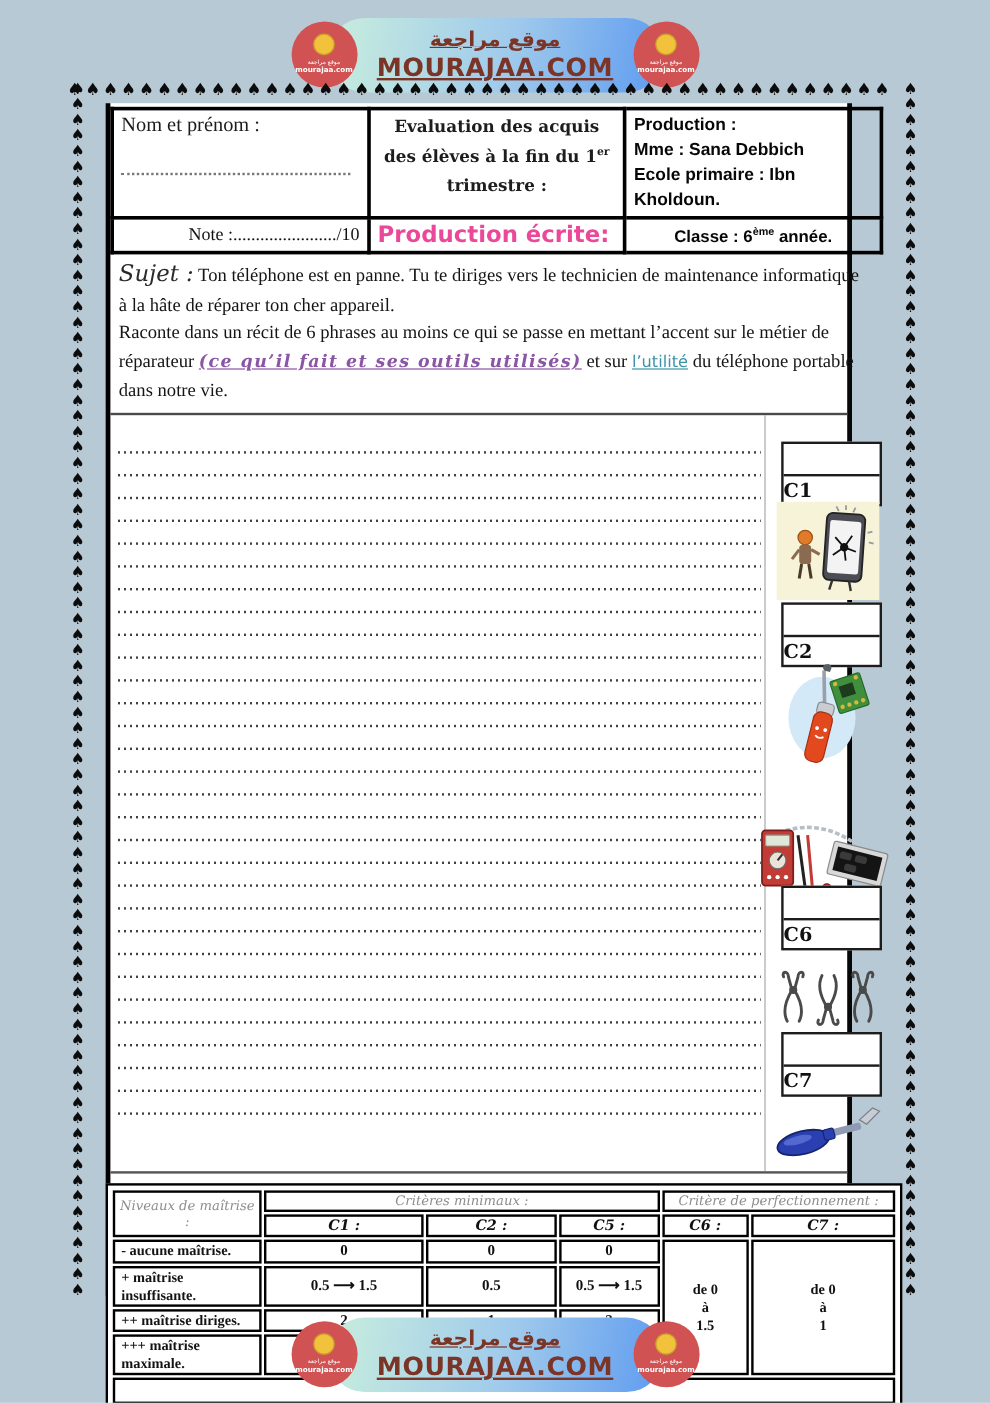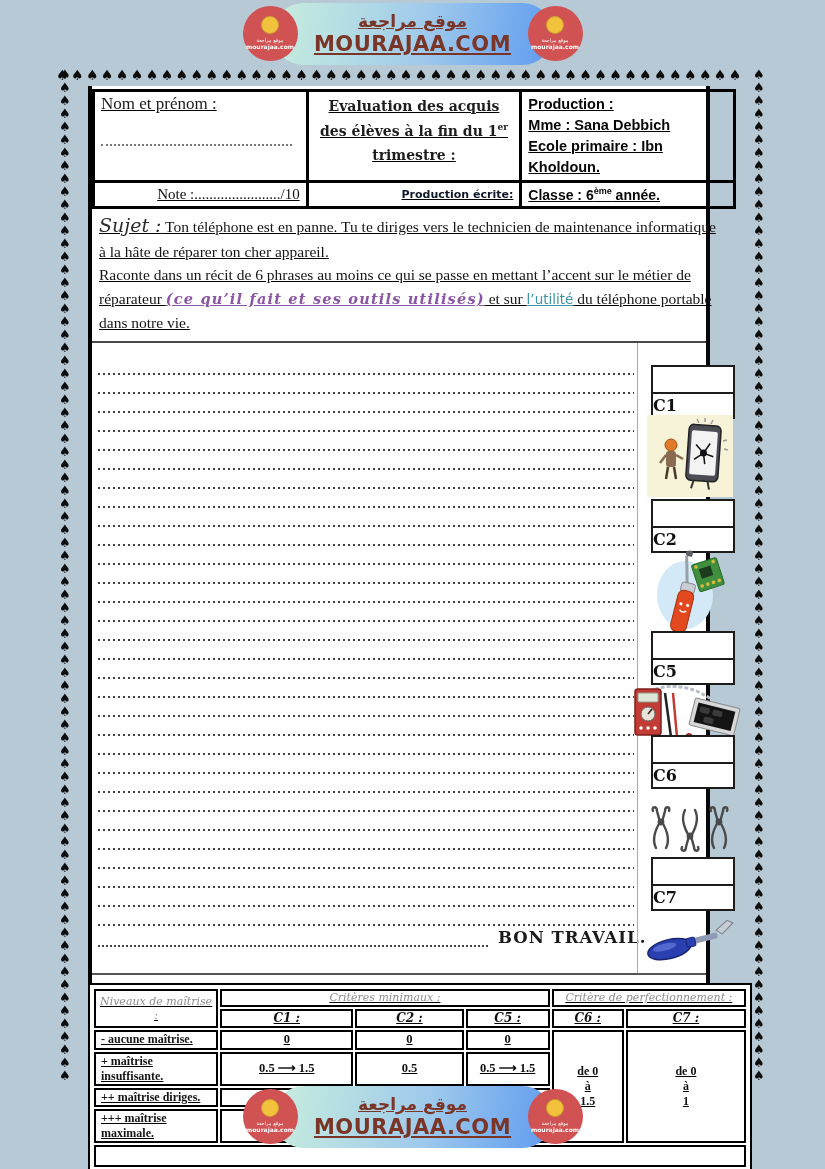--- a/index.html
+++ b/index.html
@@ -3,21 +3,21 @@
 <meta charset="utf-8">
 <style>
   html,body{margin:0;padding:0;}
   body{width:825px;height:1169px;position:relative;background:#b6c9d4;
        font-family:"Liberation Serif",serif;overflow:hidden;}
 
   
   .banner{position:absolute;left:0;width:100%;display:flex;justify-content:center;}
   .banner.top{top:3px;}
   .banner.bottom{top:1086px;}
-  .pill-wrap{position:relative;}
+  .pill-wrap{position:relative;margin-top:12px;}
   .banner-pill{width:280px;height:62px;border-radius:34px;
     background:linear-gradient(100deg,#c9eedd 0%,#9ec9ec 55%,#5e9bf0 100%);
     display:flex;flex-direction:column;align-items:center;justify-content:center;}
   .banner-ar{font-family:"DejaVu Sans",sans-serif;font-size:17px;font-weight:bold;
     color:#7a3526;text-decoration:underline;line-height:1.3;}
   .banner-domain{font-family:"DejaVu Sans",sans-serif;font-size:21px;font-weight:bold;
     color:#7a3526;text-decoration:underline;letter-spacing:.5px;line-height:1.2;}
   .logo-badge{position:absolute;top:3px;width:55px;height:55px;border-radius:50%;
     background:#d15252;display:flex;flex-direction:column;align-items:center;
     justify-content:center;color:#fff;text-align:center;}
@@ -34,37 +34,37 @@
   .tree-row{top:68px;left:56px;width:710px;height:17px;font-size:14px;
     letter-spacing:2.4px;line-height:15px;white-space:nowrap;overflow:hidden;}
   .tree-col{top:68px;width:15px;height:1012px;font-size:13px;line-height:13px;
     word-break:break-all;overflow:hidden;}
   .tree-col.left{left:59px;}
   .tree-col.right{left:753px;}
 
   
   .document{position:absolute;left:88px;top:86px;width:622px;height:994px;
     background:#fff;border-left:4px solid #000;border-right:4px solid #070707;
-    box-sizing:border-box;text-decoration:underline;}
+    box-sizing:border-box;}
 
   
   .header-table{border-collapse:collapse;width:644px;margin:3px auto 0;table-layout:fixed;}
   .header-table td{border:3px solid #000;padding:2px 6px;vertical-align:top;box-sizing:border-box;}
   .header-table .r1 td{height:74px;}
   .header-table .r2 td{height:26px;vertical-align:middle;}
   .name-cell{font-size:17px;color:#1b1b1b;}
   .name-dotted{margin-top:28px;border-bottom:2px dotted #777;height:2px;width:96%;}
   .note-cell{font-size:15px;color:#111;text-align:right;}
   .eval-cell{text-align:center;font-weight:bold;font-family:"DejaVu Serif",serif;
     font-size:14px;line-height:1.75;padding-top:5px;color:#1d1d1d;}
-  .prod-cell{text-align:right;font-weight:bold;font-family:"DejaVu Sans",sans-serif;
-    font-size:11px;color:#0f172a;}
+  .prod-cell{text-align:left;font-weight:bold;font-family:"DejaVu Sans",sans-serif;
+    font-size:19px;color:#ec4899;}
   .teacher-cell{font-weight:bold;font-family:"Liberation Sans",sans-serif;
     font-size:14.5px;line-height:1.45;color:#070707;padding-top:5px;}
-  .classe-cell{font-weight:bold;font-family:"Liberation Sans",sans-serif;
+  .classe-cell{text-align:center;font-weight:bold;font-family:"Liberation Sans",sans-serif;
     font-size:14px;color:#070707;}
   sup{font-size:9px;}
 
   
   .subject{padding:2px 6px 6px 7px;font-size:15.5px;line-height:1.52;color:#151515;width:640px;box-sizing:border-box;}
   .subject p{margin:0;}
   .sujet-label{font-family:"DejaVu Serif",serif;font-style:italic;font-size:19px;color:#2a2a2a;}
   .seg-purple{color:#8a55a5;font-style:italic;font-weight:bold;text-decoration:underline;
     letter-spacing:1.2px;font-family:"DejaVu Serif",serif;font-size:14.5px;}
   .seg-teal{color:#3d93a8;text-decoration:underline;font-size:13.5px;font-family:"DejaVu Sans",sans-serif;}
@@ -192,24 +192,20 @@
         <div class="dotline"></div>
         <div class="dotline"></div>
         <div class="dotline"></div>
         <div class="dotline"></div>
         <div class="dotline"></div>
         <div class="dotline"></div>
         <div class="dotline"></div>
         <div class="dotline"></div>
         <div class="dotline"></div>
       </div>
-    <div class="final-line">
-      <div class="final-dots"></div>
-      <div class="bon-travail">BON TRAVAIL.</div>
-    </div>
     <div class="c-divider"></div>
 
     <div class="c-column">
 
       <div class="c-box" style="top:22px">
         <div class="score-cell"></div>
         <div class="label-cell">C1</div>
       </div>
       <svg class="c-illustration" style="top:72px;left:2px" width="86" height="82" viewBox="0 0 86 82">
         <rect x="0" y="0" width="86" height="82" fill="#f6f3d8"></rect>
@@ -252,24 +248,20 @@
           <rect x="48" y="18" width="12" height="10" fill="#1d3b1d"></rect>
           <circle cx="46" cy="35" r="1.8" fill="#d7b93c"></circle>
           <circle cx="52" cy="35" r="1.8" fill="#d7b93c"></circle>
           <circle cx="58" cy="35" r="1.8" fill="#d7b93c"></circle>
           <circle cx="64" cy="35" r="1.8" fill="#d7b93c"></circle>
           <circle cx="46" cy="15" r="1.8" fill="#d7b93c"></circle>
           <circle cx="64" cy="15" r="1.8" fill="#d7b93c"></circle>
         </g>
       </svg>
 
-      <div class="c-box" style="top:288px">
-        <div class="score-cell"></div>
-        <div class="label-cell">C5</div>
-      </div>
       <svg class="c-illustration" style="top:340px;left:-18px" width="118" height="62" viewBox="0 0 118 62">
         <path d="M22 8 Q55 -4 84 16" stroke="#b8bec6" stroke-width="3" fill="none" stroke-dasharray="4 2"></path>
         <rect x="8" y="6" width="26" height="46" rx="3" fill="#c23b35" stroke="#7c1f1c" stroke-width="1.5"></rect>
         <rect x="11" y="10" width="20" height="9" rx="1" fill="#dfe8d8" stroke="#8aa08a"></rect>
         <circle cx="21" cy="31" r="7" fill="#e9e3d9" stroke="#6b6b6b"></circle>
         <line x1="21" y1="31" x2="25" y2="26" stroke="#333" stroke-width="1.8"></line>
         <circle cx="14" cy="45" r="1.8" fill="#fff"></circle>
         <circle cx="21" cy="45" r="1.8" fill="#fff"></circle>
         <circle cx="28" cy="45" r="1.8" fill="#fff"></circle>
         <line x1="38" y1="10" x2="44" y2="54" stroke="#222" stroke-width="2.5"></line>

